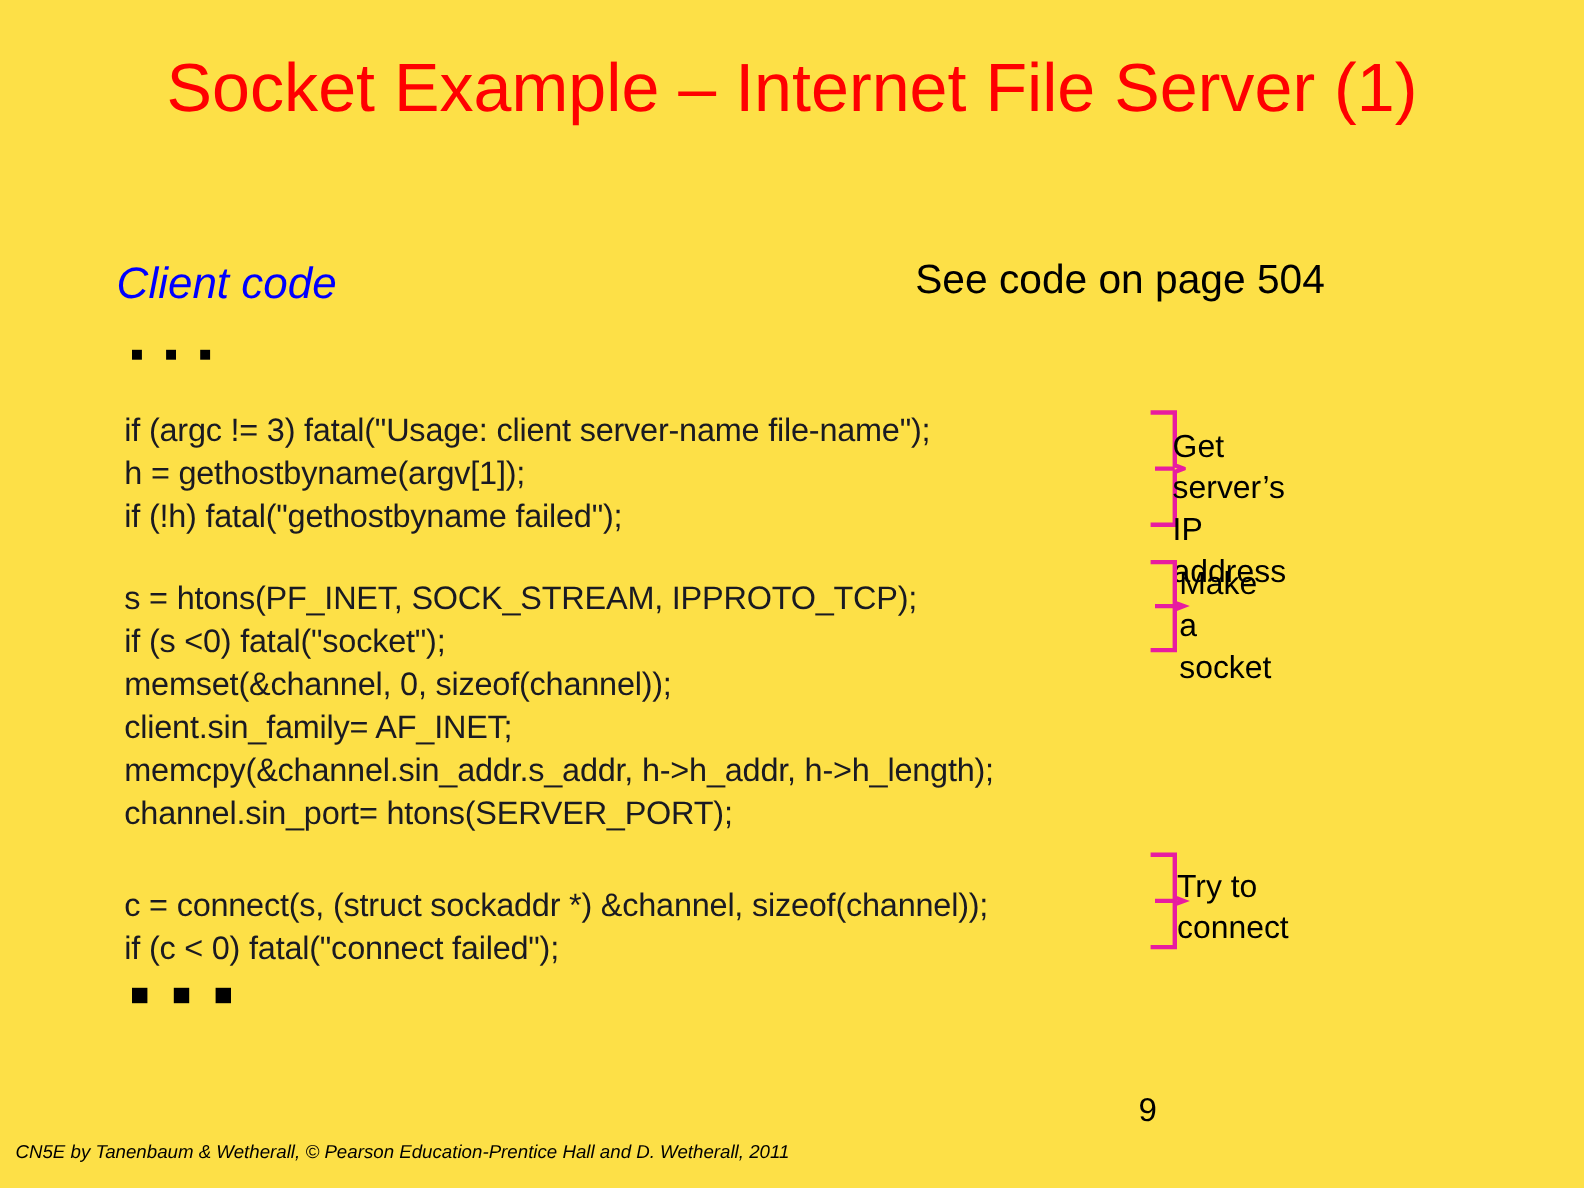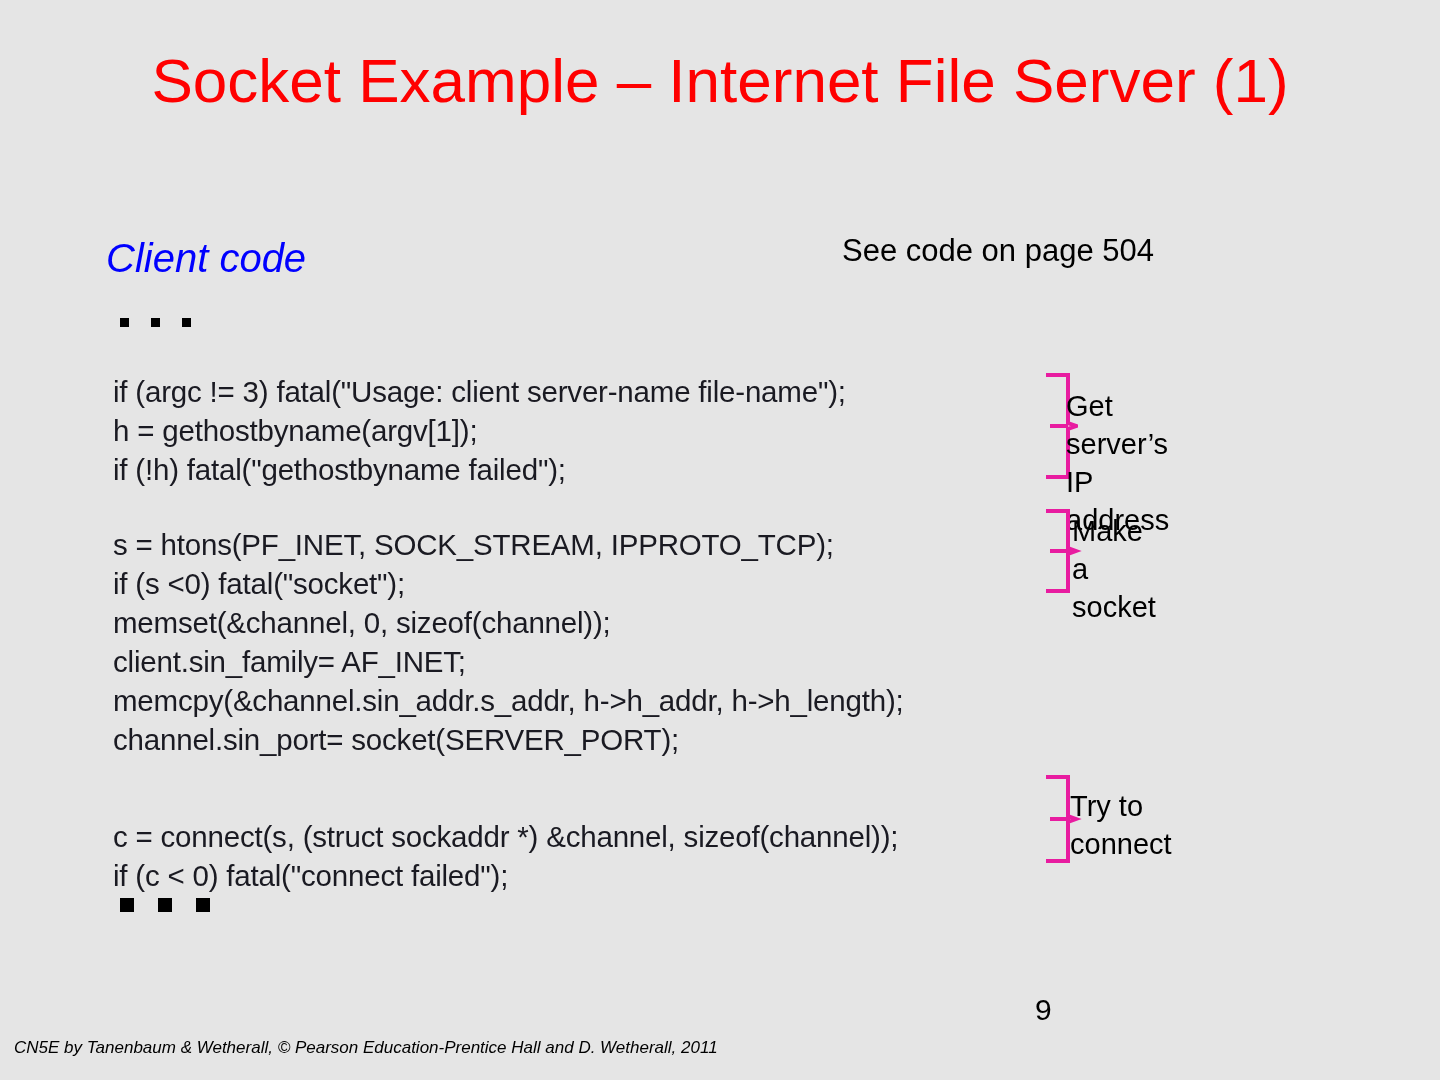--- a/index.html
+++ b/index.html
@@ -8,21 +8,21 @@
     background: #ffffff;
   }
   body {
     font-family: "Liberation Sans", sans-serif;
     color: #000000;
   }
   #slide {
     position: relative;
     width: 1440px;
     height: 1080px;
-    background: #e5e5e5;
+    background: #fde047;
     overflow: hidden;
   }
 
   
   #slide-title {
     position: absolute;
     left: 0;
     top: 48px;
     width: 1440px;
     text-align: center;
@@ -42,24 +42,23 @@
     color: #0000ff;
     line-height: 1.1;
     font-style: italic;
   }
 
   
   #see-code-note {
     position: absolute;
     left: 832px;
     top: 234px;
-    font-size: 31px;
+    font-size: 37px;
     color: #000000;
     line-height: 1.1;
-    margin-left: 10px;
   }
 
   
   .ellipsis-dots {
     position: absolute;
     display: flex;
     gap: 22px;
     align-items: center;
   }
   .ellipsis-dots .dot {
@@ -99,21 +98,21 @@
   }
   .code-line {
     font-family: "Liberation Sans", sans-serif;
     font-size: 29.5px;
     line-height: 39px;
     color: #1a1a22;
     white-space: pre;
     letter-spacing: -0.2px;
   }
   #code-block-3 {
-    margin-top: 58px;
+    margin-top: 45px;
   }
 
   
   .annotation {
     position: absolute;
   }
   .brace {
     position: absolute;
     left: 0;
     top: 0;
@@ -180,21 +179,21 @@
       <div class="code-line">h = gethostbyname(argv[1]);</div>
       <div class="code-line">if (!h) fatal("gethostbyname failed");</div>
     </div>
 
     <div class="code-block" id="code-block-2">
       <div class="code-line">s = htons(PF_INET, SOCK_STREAM, IPPROTO_TCP);</div>
       <div class="code-line">if (s &lt;0) fatal("socket");</div>
       <div class="code-line">memset(&amp;channel, 0, sizeof(channel));</div>
       <div class="code-line">client.sin_family= AF_INET;</div>
       <div class="code-line">memcpy(&amp;channel.sin_addr.s_addr, h-&gt;h_addr, h-&gt;h_length);</div>
-      <div class="code-line">channel.sin_port= socket(SERVER_PORT);</div>
+      <div class="code-line">channel.sin_port= htons(SERVER_PORT);</div>
     </div>
 
     <div class="code-block" id="code-block-3">
       <div class="code-line">c = connect(s, (struct sockaddr *) &amp;channel, sizeof(channel));</div>
       <div class="code-line">if (c &lt; 0) fatal("connect failed");</div>
     </div>
 
   </div>
 
   <div class="annotation" id="annotation-1">

